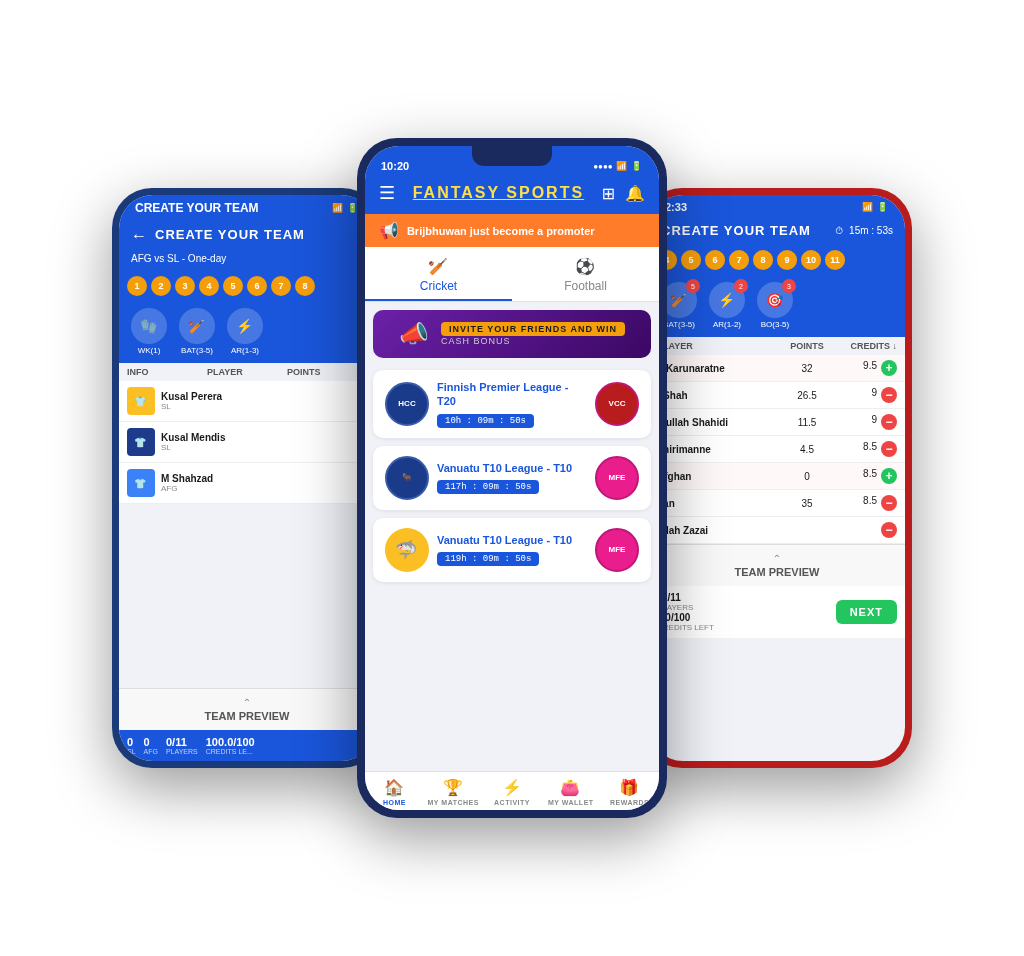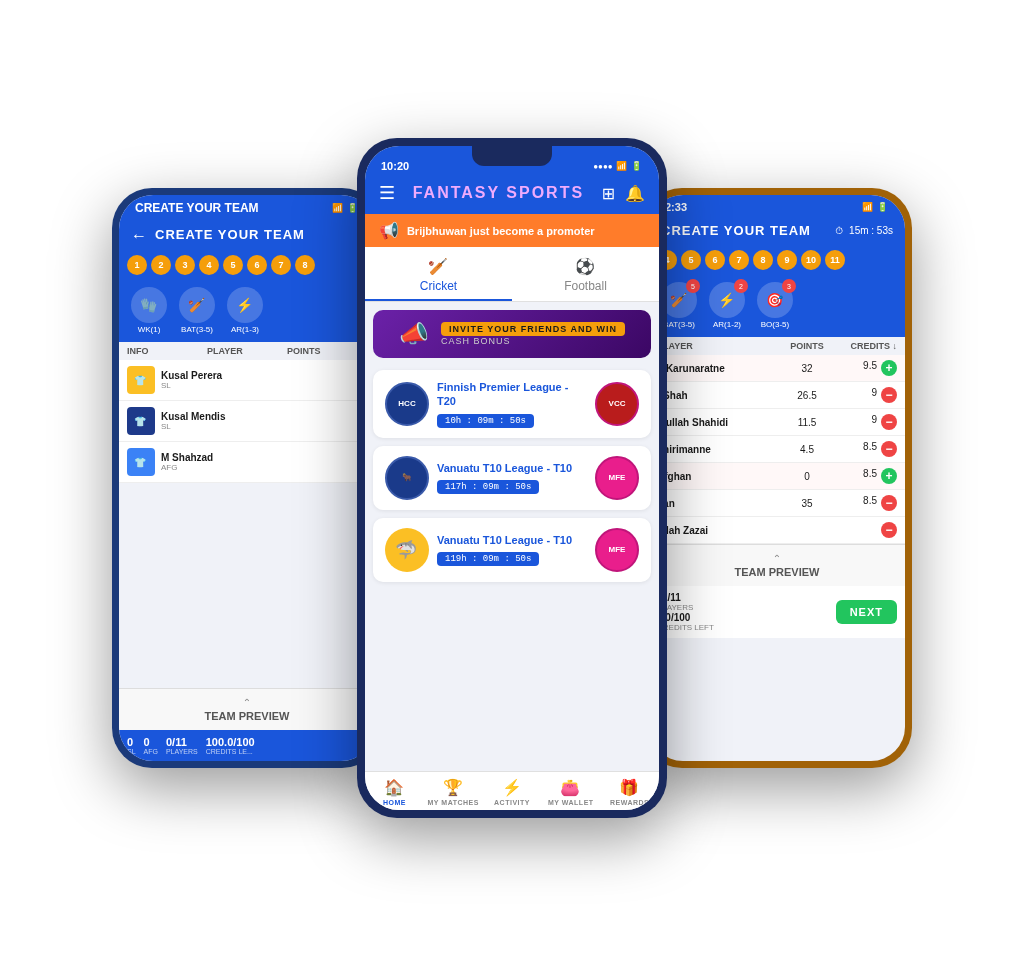--- a/index.html
+++ b/index.html
@@ -69,21 +69,21 @@
 
     
     .phone-right {
       width: 270px;
       height: 580px;
       z-index: 5;
       right: 50px;
       top: 50%;
       transform: translateY(-50%);
       padding: 7px;
-      background: #a16207;
+      background: #b91c1c;
     }
 
     
     .status-bar {
       display: flex;
       justify-content: space-between;
       align-items: center;
       padding: 6px 16px 2px;
       background: #1a56db;
       color: #fff;
@@ -129,25 +129,26 @@
       justify-content: space-between;
     }
 
     .header-menu {
       color: #fff;
       font-size: 18px;
       cursor: pointer;
     }
 
     .header-title {
-      color: #f0abfc;
+      color: #fde047;
       font-size: 16px;
       font-weight: bold;
       letter-spacing: 2px;
       text-transform: uppercase;
+      text-decoration: underline;
     }
 
     .header-icons {
       display: flex;
       gap: 10px;
       align-items: center;
     }
 
     .header-icon {
       color: #fff;
@@ -595,20 +596,21 @@
           <div class="status-icons">
             <span>📶</span>
               <span>🔋</span>
           </div>
         </div>
 
         <div class="left-header">
           <span class="back-arrow">←</span>
           <span class="left-title">CREATE YOUR TEAM</span>
         </div>
+        <div class="match-subtitle">AFG vs SL - One-day</div>
 
         <div class="player-slots">
           <div class="slot-number">1</div>
           <div class="slot-number">2</div>
           <div class="slot-number">3</div>
           <div class="slot-number">4</div>
           <div class="slot-number">5</div>
           <div class="slot-number">6</div>
           <div class="slot-number">7</div>
           <div class="slot-number">8</div>

